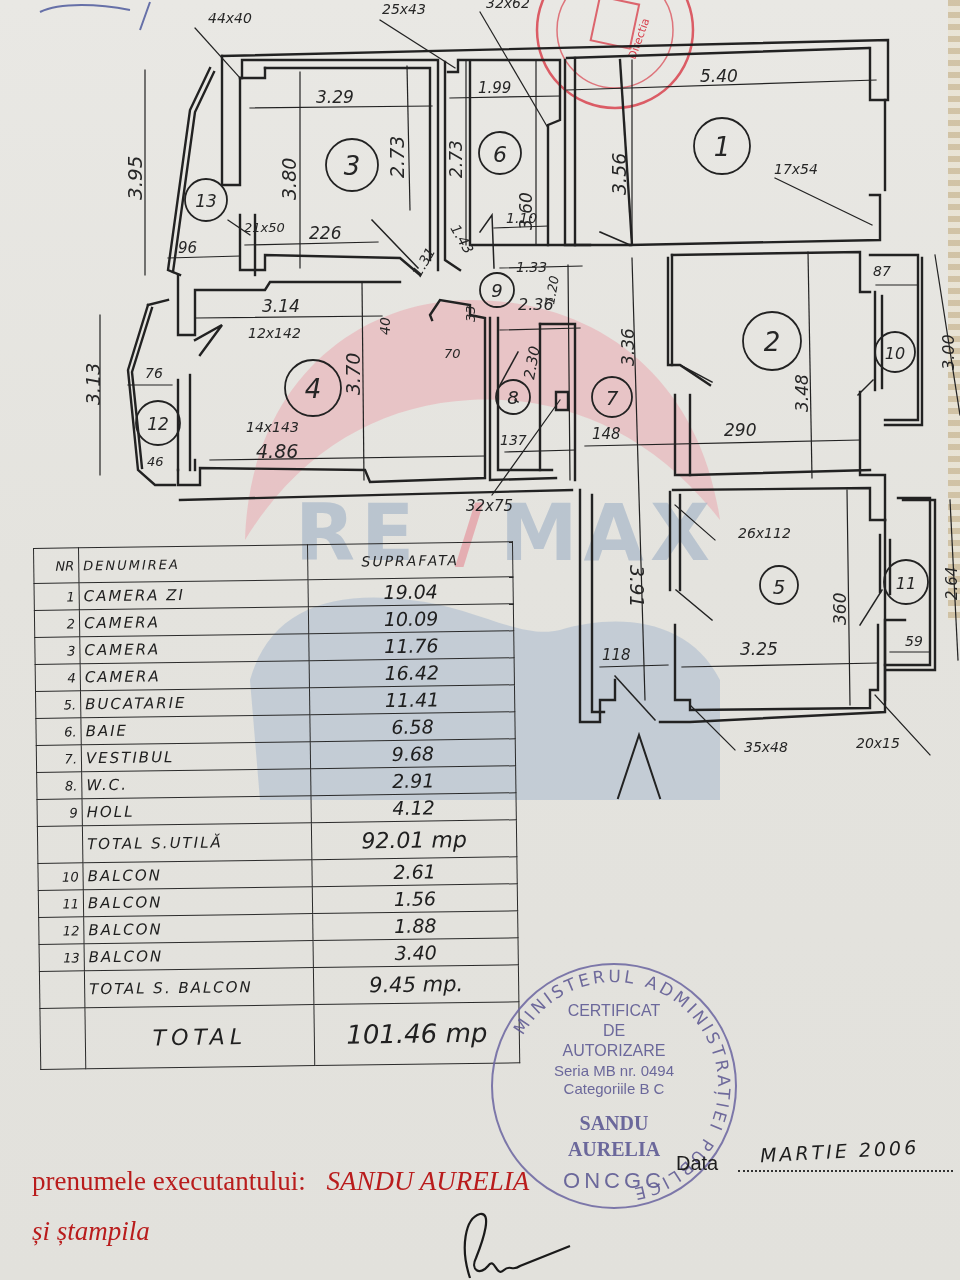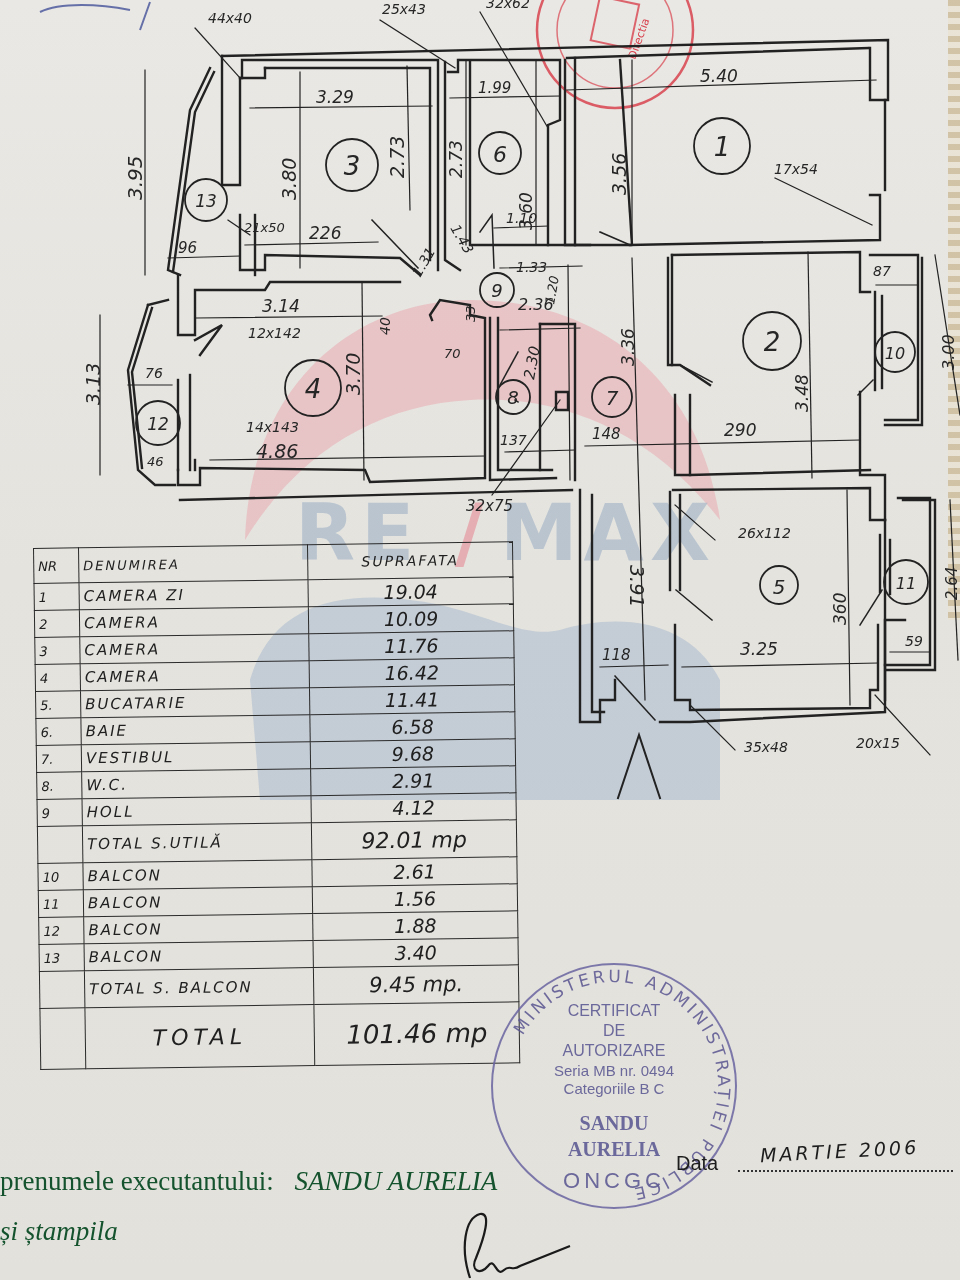--- a/index.html
+++ b/index.html
@@ -10,31 +10,31 @@
   .right-edge{position:absolute;right:0;top:0;width:12px;height:620px;
          background:repeating-linear-gradient(180deg,#c8b48c 0 6px,#e9e2cf 6px 12px);opacity:.7;}
   svg.plan{position:absolute;left:0;top:0;}
   .hand{font-family:"DejaVu Sans",sans-serif;fill:#262626;font-style:italic;}
   
   .tbl{position:absolute;left:33px;top:548px;width:480px;border-collapse:collapse;
        transform:rotate(-0.8deg);transform-origin:left top;}
   .tbl td{border:1.6px solid #2a2a2a;padding:0 4px;height:26px;
           font-family:"DejaVu Sans",sans-serif;font-style:italic;letter-spacing:2px;
           font-size:15px;color:#202020;white-space:nowrap;}
-  .tbl td.nr{width:36px;font-size:13px;letter-spacing:0;}
+  .tbl td.nr{width:36px;font-size:13px;letter-spacing:0;text-align:right;}
   .tbl td.name{width:220px;}
   .tbl td.val{text-align:center;font-size:19px;letter-spacing:0;}
   .tbl tr.hdr td{height:34px;font-size:13px;}
   .tbl tr.tot td{height:36px;}
   .tbl tr.grand td{height:60px;font-size:22px;}
   .tbl tr.grand td.name{text-align:center;letter-spacing:5px;}
   .tbl tr.grand td.val{font-size:26px;}
   .stamp-blue{position:absolute;left:486px;top:960px;width:256px;height:252px;}
   .stamp-red{position:absolute;left:520px;top:-10px;width:190px;height:130px;}
-  .footer-line{position:absolute;font-family:"Liberation Serif",serif;color:#14532d;}
+  .footer-line{position:absolute;font-family:"Liberation Serif",serif;color:#b91c1c;margin-left:32px;}
   .f1{left:0;top:1166px;font-size:27px;}
   .f1 .name{font-style:italic;margin-left:14px;}
   .f2{left:0;top:1216px;font-size:27px;font-style:italic;}
   .date-lbl{position:absolute;left:676px;top:1152px;font-family:Liberation Sans, sans-serif;font-size:20px;}
   .date-val{position:absolute;left:760px;top:1140px;font-family:"DejaVu Sans",sans-serif;
             font-style:italic;font-size:19px;letter-spacing:3px;transform:rotate(-3deg);}
   .dots{position:absolute;left:738px;top:1170px;width:215px;border-bottom:2px dotted #333;}
   .sig{position:absolute;left:440px;top:1208px;}
 </style>
 </head>

